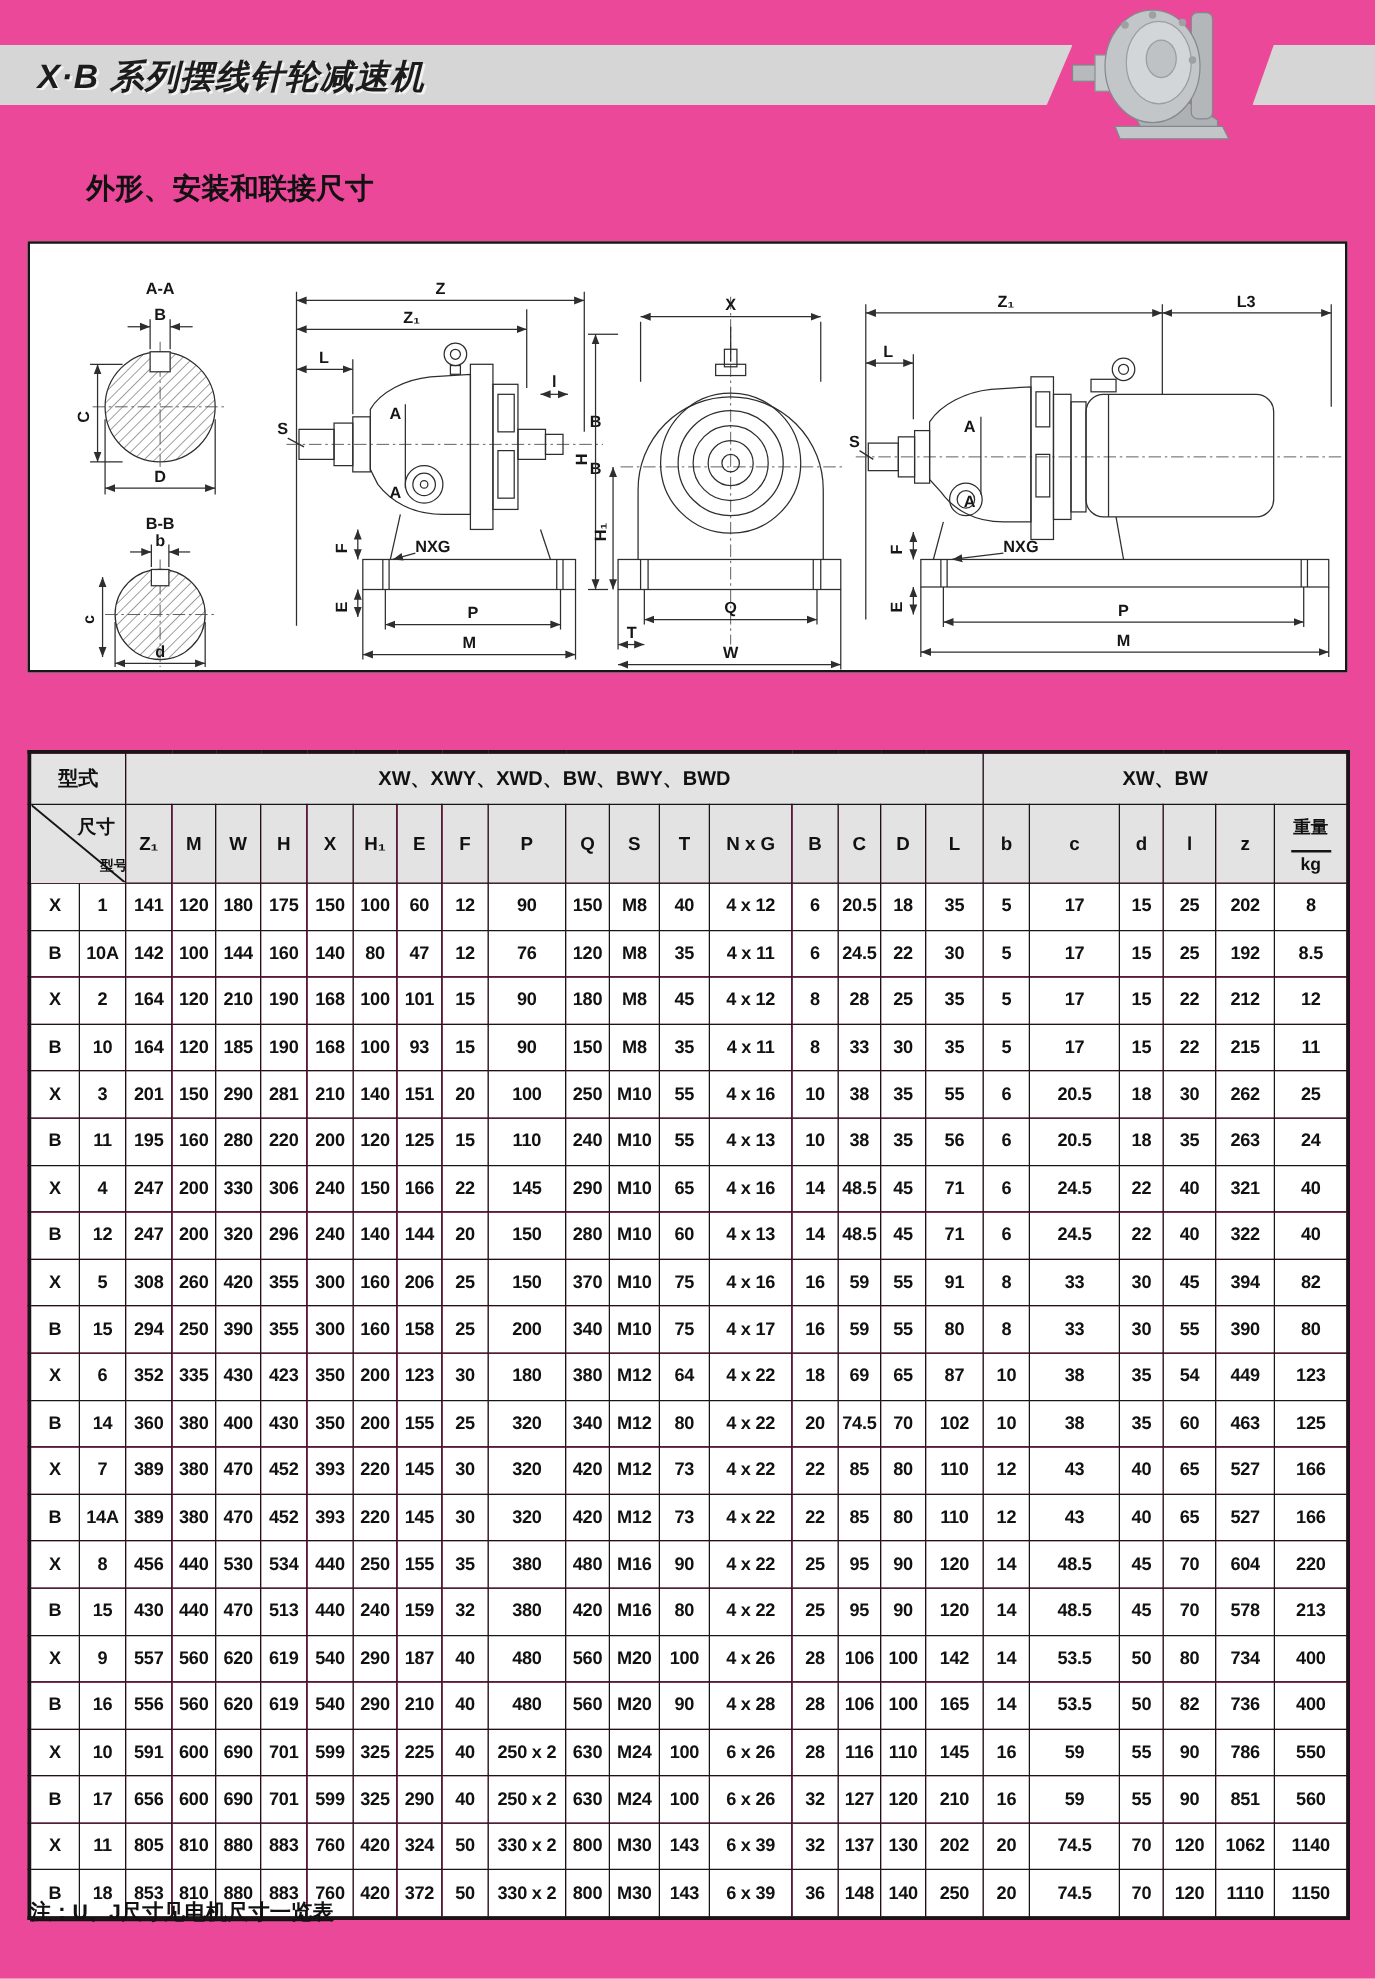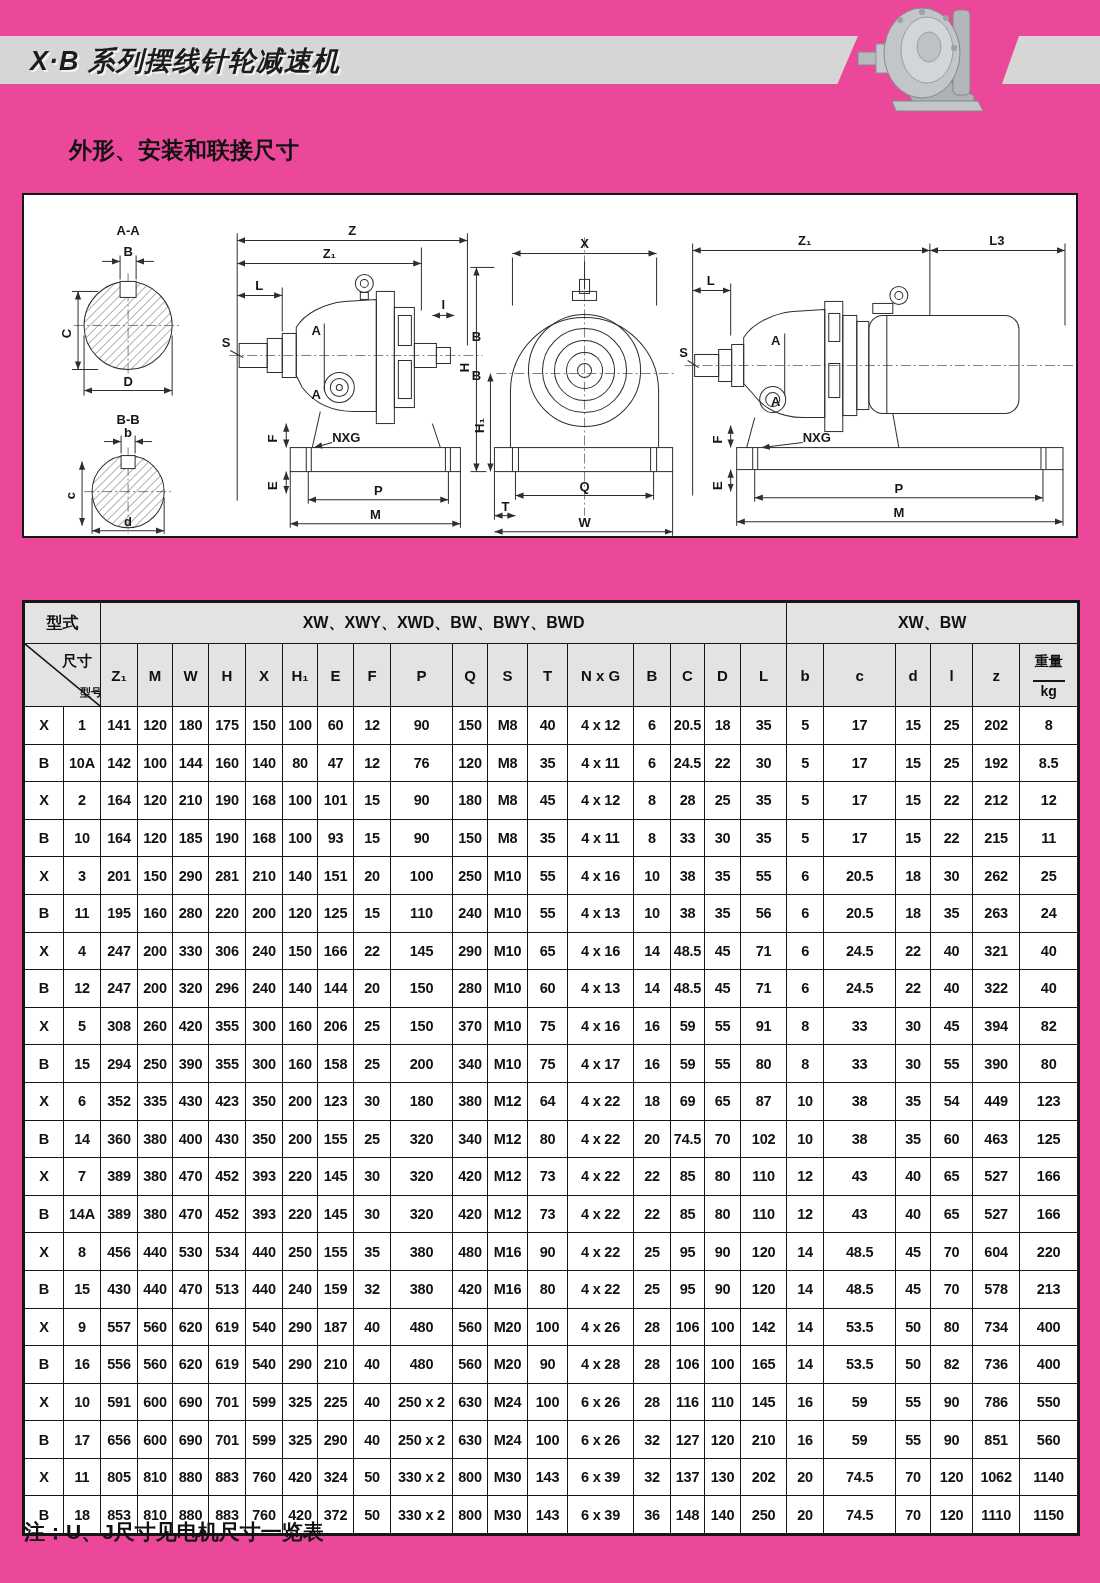--- a/index.html
+++ b/index.html
@@ -42,21 +42,21 @@
   .spec tr.gh th{height:40px;font-size:16px;font-weight:700;}
   .spec tr.ch th{height:62px;font-size:15px;font-weight:700;}
   .spec tbody td{height:36.6px;font-size:14.5px;font-weight:700;background:#fff;letter-spacing:-.2px;}
   .diag{position:relative;}
   .diag svg{position:absolute;left:0;top:0;width:100%;height:100%;}
   .diag .tr-lbl{position:absolute;top:8px;right:8px;font-size:15px;font-weight:700;}
   .diag .bl-lbl{position:absolute;bottom:6px;left:7px;font-size:11px;font-weight:700;margin-left:48px;}
   .weight-top{display:inline-block;border-bottom:2px solid #161616;padding:0 2px 11px;font-size:14px;line-height:15px;}
   .weight-bot{display:block;font-size:14px;margin-top:2px;line-height:14px;}
 
-  .note{position:absolute;left:24px;top:1518px;font-size:21px;font-weight:700;}
+  .note{position:absolute;left:24px;top:1518px;font-size:17px;font-weight:700;text-decoration:underline;}
 </style>
 </head>
 <body>
 
 <div class="page">
 
   <div class="band band-left"></div>
   <div class="band band-right"></div>
   <div class="banner-title">X·B 系列摆线针轮减速机</div>
 

